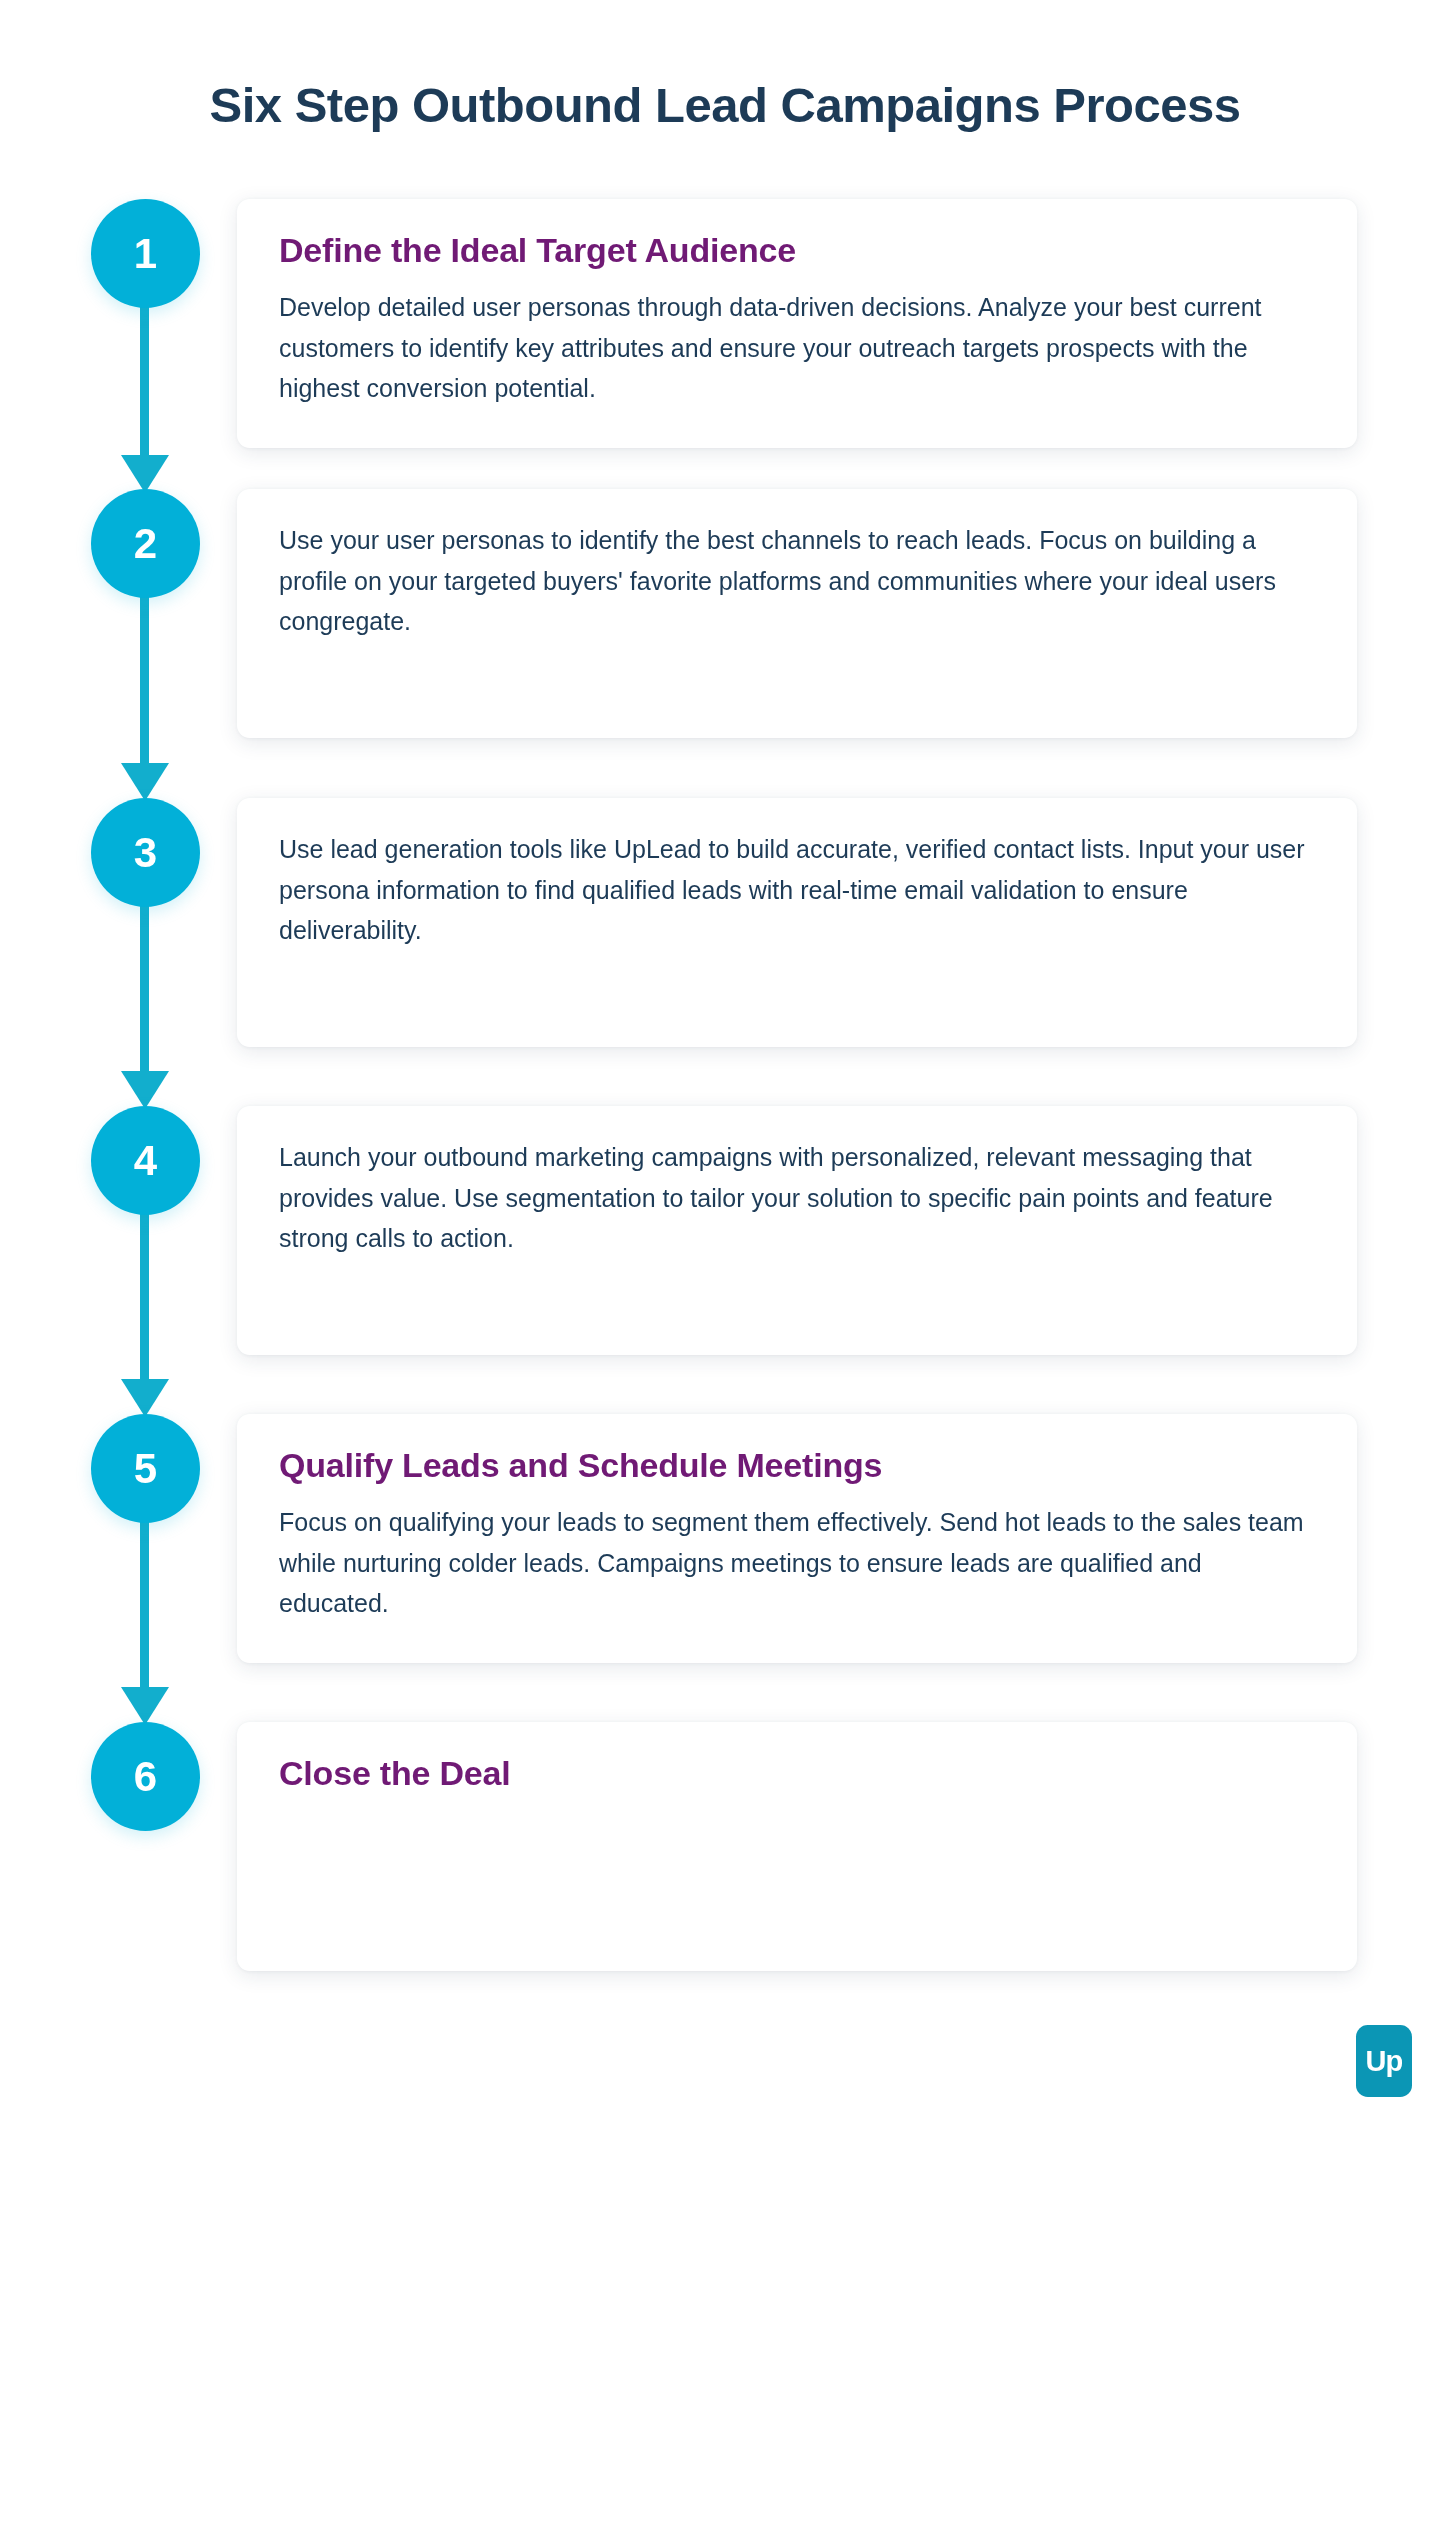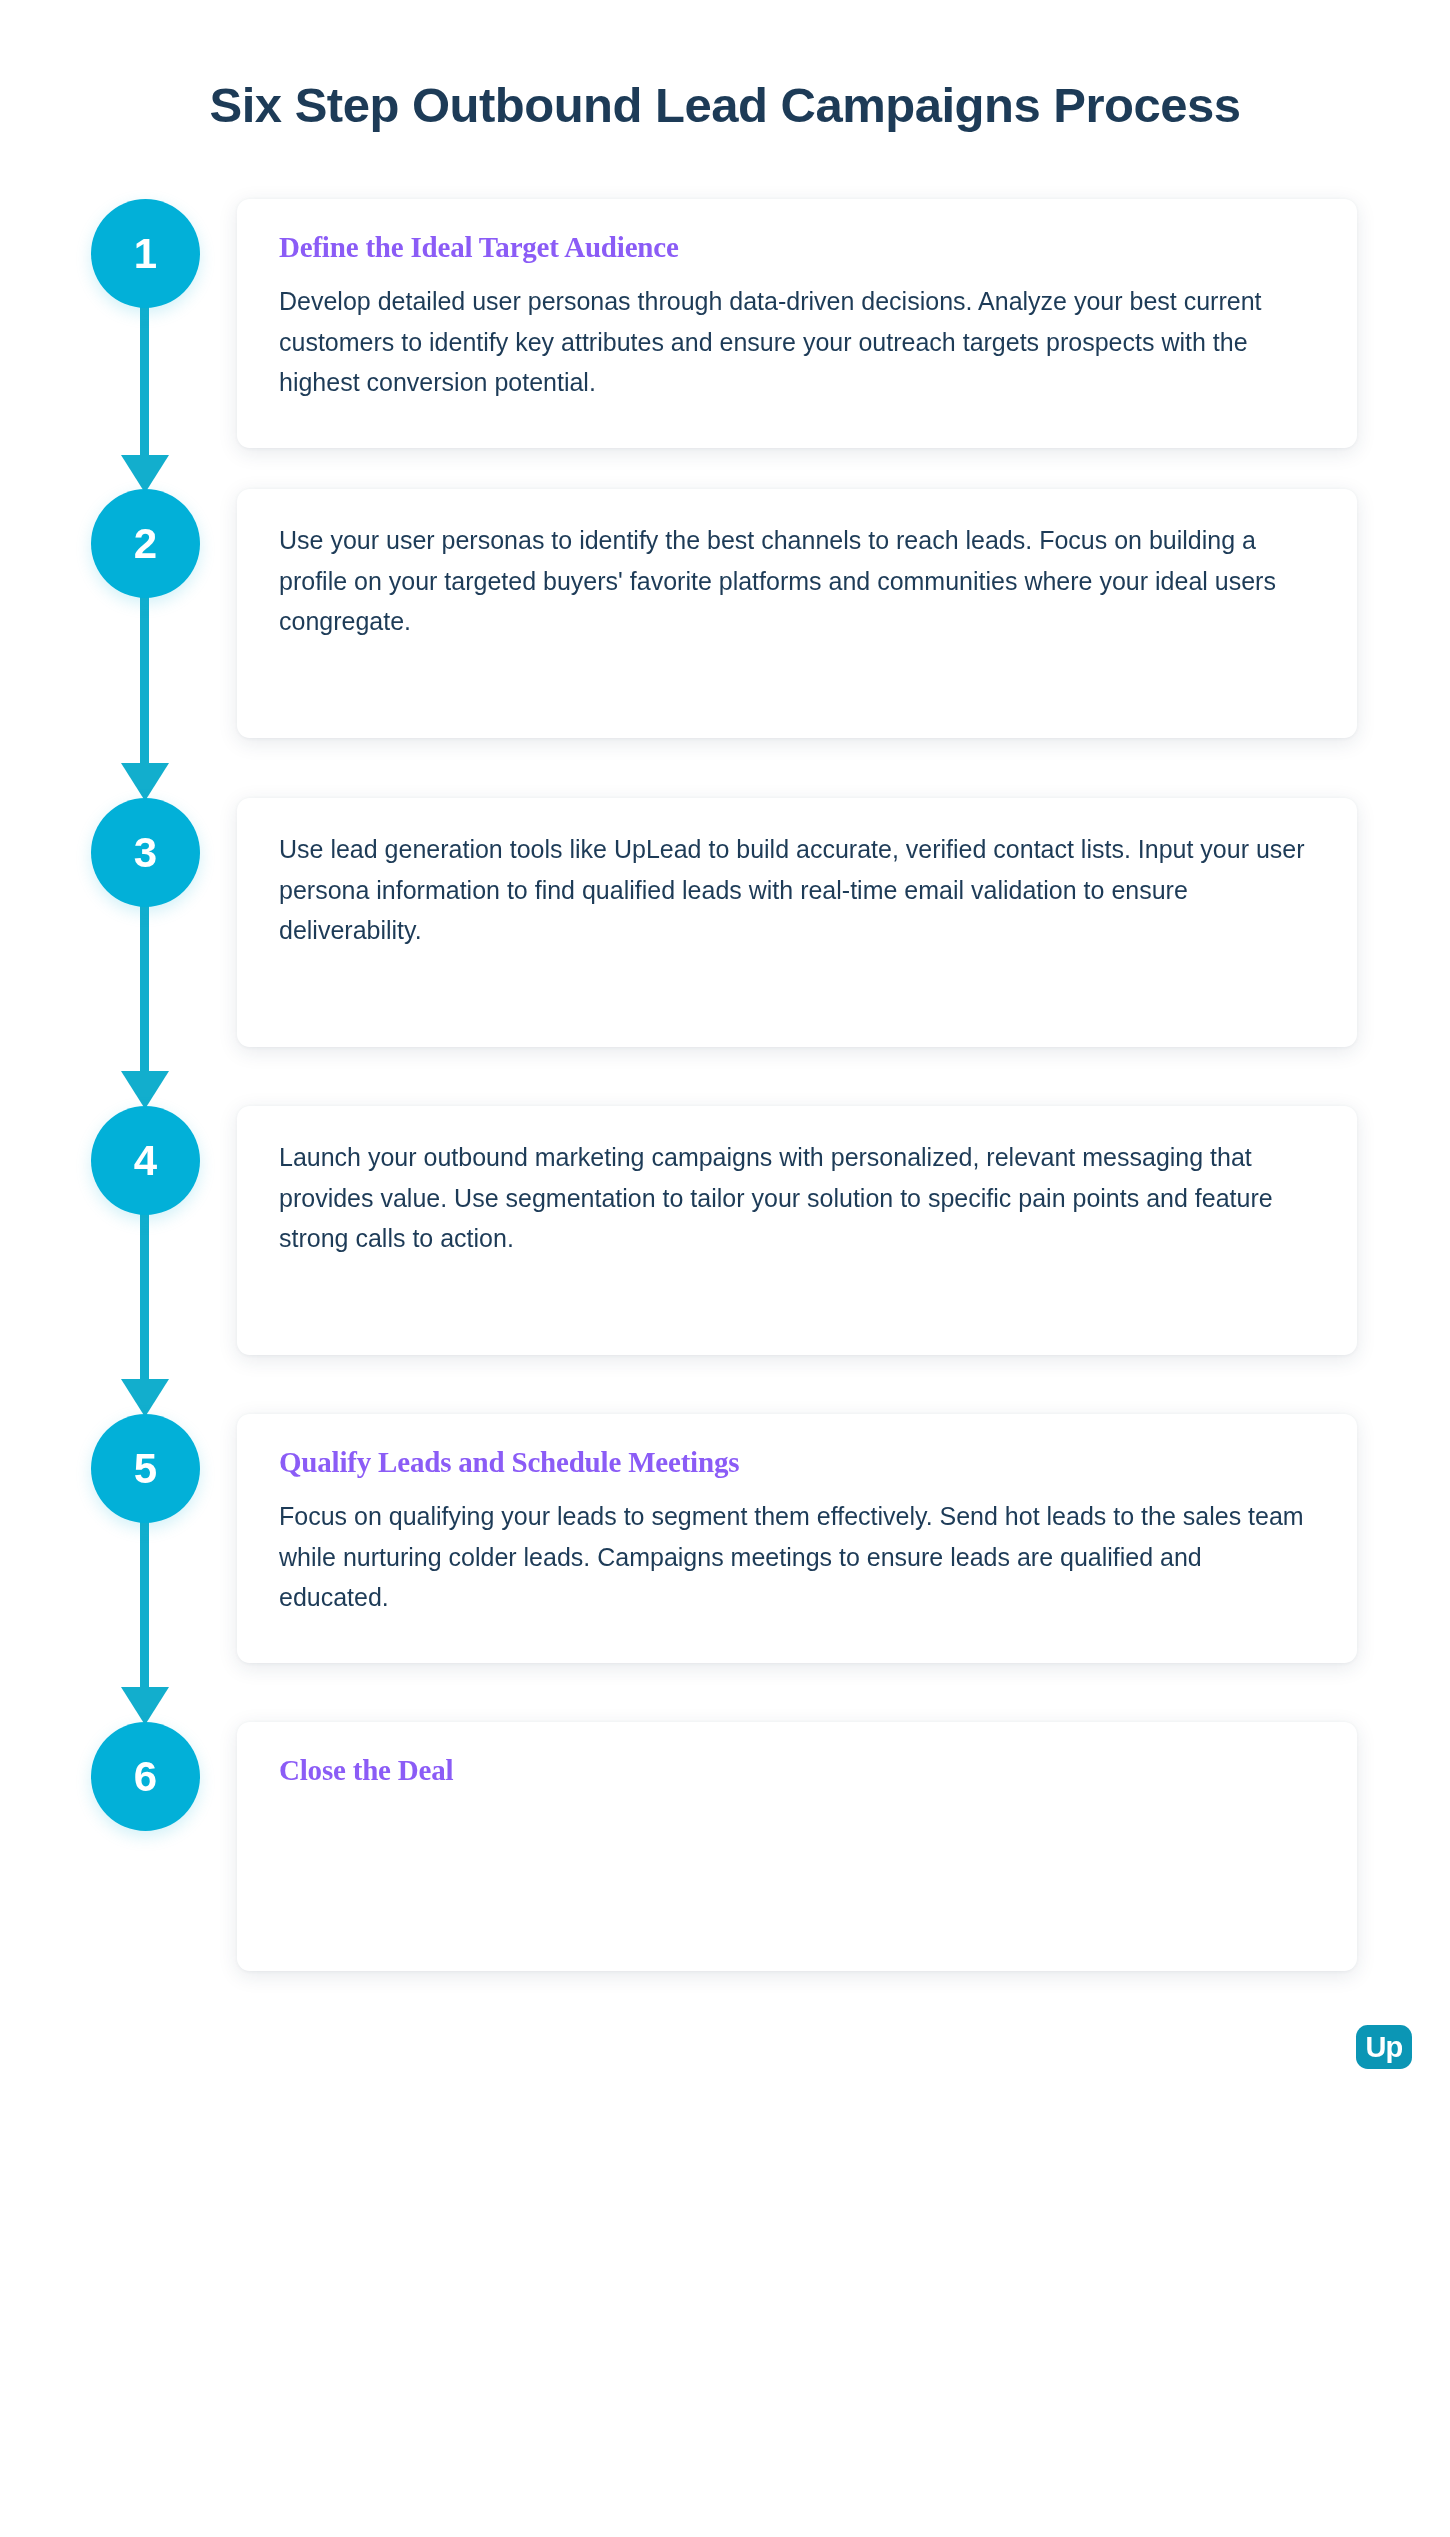--- a/index.html
+++ b/index.html
@@ -88,43 +88,42 @@
     width: 1120px;
     box-sizing: border-box;
     background: #ffffff;
     border-radius: 12.7px;
     box-shadow: 0 4.5px 20px rgba(30,50,75,0.10), 0 0.9px 3.6px rgba(30,50,75,0.05);
     padding: 31px 42px 33px 42px;
     z-index: 2;
   }
 
   .card-title {
-    color: #8b5cf6;
-    font-size: 29px;
+    color: #701a75;
+    font-size: 34px;
     font-weight: bold;
     line-height: 1.2;
     margin: 0 0 16.3px 0;
     letter-spacing: -0.2px;
-    font-family: Liberation Serif, serif;
   }
   .card-body {
     color: #1d3b57;
     font-size: 25px;
     line-height: 1.62;
     margin: 0;
     font-weight: 400;
   }
 
   
   .brand-logo {
     position: absolute;
     left: 1356px;
     top: 2025px;
     width: 56px;
-    height: 44px;
+    height: 72px;
     border-radius: 11.8px;
     background: #0b96b5;
     display: flex;
     align-items: center;
     justify-content: center;
   }
   .brand-logo-text {
     color: #ffffff;
     font-size: 29px;
     font-weight: bold;

